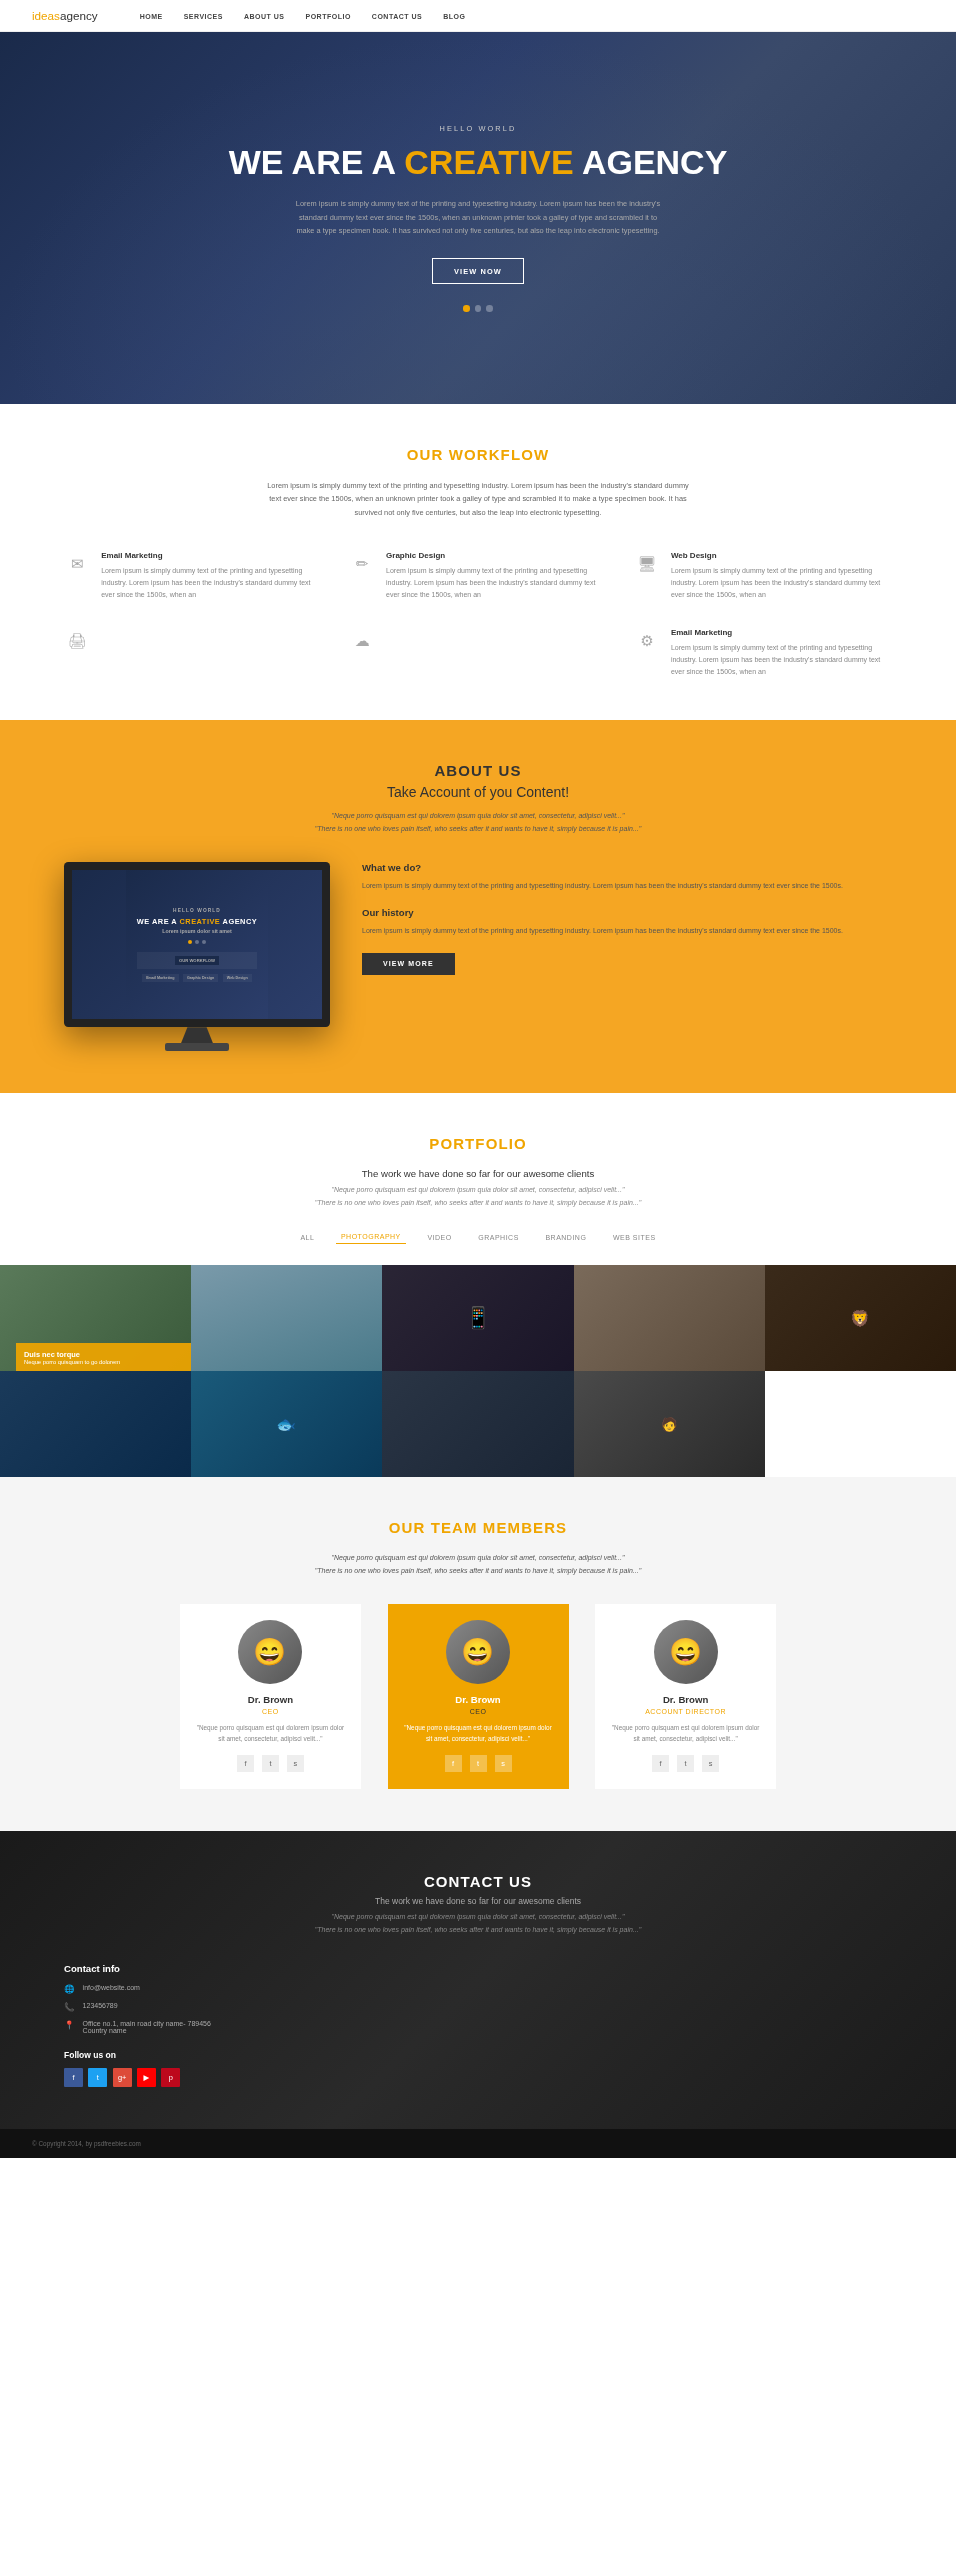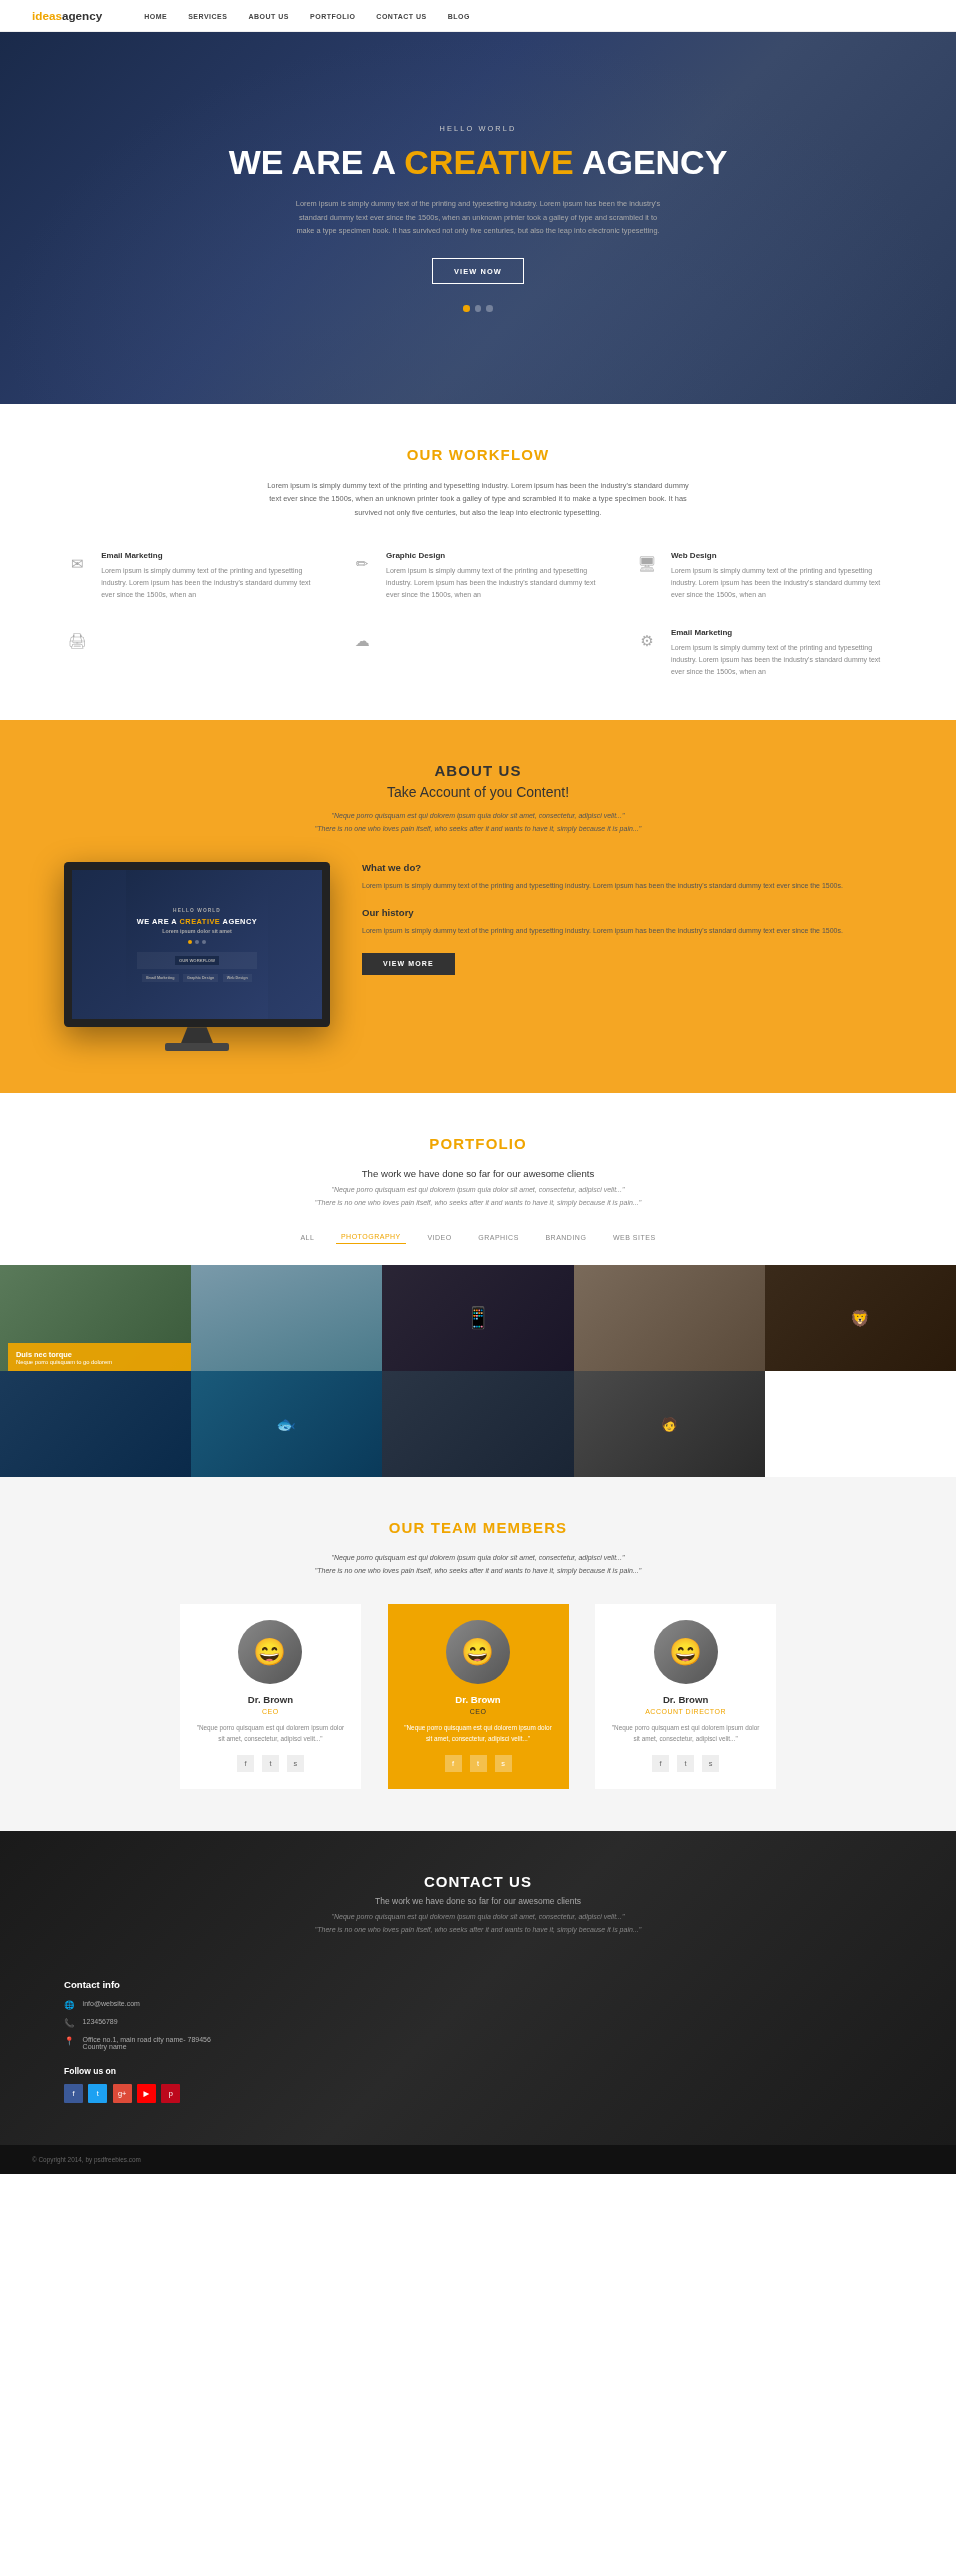--- a/index.html
+++ b/index.html
@@ -12,21 +12,21 @@
       align-items: center;
       padding: 0 32px;
       height: 32px;
       border-bottom: 0.5px solid #eee;
       position: sticky;
       top: 0;
       z-index: 100;
     }
     .nav-logo {
       font-size: 11.7px;
-      font-weight: bold;
+      font-weight: normal;
       color: #333;
       margin-right: 42px;
       white-space: nowrap;
     }
     .nav-logo span { color: #f0a500; }
     .nav-links { display: flex; gap: 21px; list-style: none; }
     .nav-links li a {
       text-decoration: none;
       color: #444;
       font-size: 7px;
@@ -424,21 +424,21 @@
       padding: 7.4px 26.6px;
       font-size: 7.4px;
       letter-spacing: 1.1px;
       text-transform: uppercase;
       border: none;
       cursor: pointer;
       font-weight: bold;
       margin-top: 5.3px;
     }
     .contact-info { flex: 0 0 159px; }
-    .contact-info h3 { font-size: 9.6px; font-weight: bold; margin-bottom: 10.6px; color: #fff; margin-top: 16px; }
+    .contact-info h3 { font-size: 9.6px; font-weight: bold; margin-bottom: 10.6px; color: #fff; }
     .contact-info-item {
       display: flex;
       gap: 8px;
       align-items: flex-start;
       margin-bottom: 8px;
       font-size: 7px;
       color: #aaa;
     }
     .contact-info-icon { color: #aaa; font-size: 8.5px; }
     .follow-us h3 { font-size: 8.5px; font-weight: bold; margin: 16px 0 8px; color: #fff; }
@@ -625,21 +625,21 @@
     <button class="filter-btn">VIDEO</button>
     <button class="filter-btn">GRAPHICS</button>
     <button class="filter-btn">BRANDING</button>
     <button class="filter-btn">WEB SITES</button>
   </div>
 </section>
 
 <div class="portfolio-grid">
   <div class="portfolio-item pi-2">
     <div style="width:100%;height:100%;background:linear-gradient(135deg,#5a7a5a,#3a5a3a);position:relative;">
-      <div style="position:absolute;bottom:0;left:8px;right:0;background:rgba(240,165,0,0.92);padding:6.4px 8px;margin-top:46px;">
+      <div style="position:absolute;bottom:0;left:16px;right:0;background:rgba(240,165,0,0.92);padding:6.4px 8px;margin-top:46px;">
         <div style="color:#fff;font-weight:bold;font-size:7.4px;">Duis nec torque</div>
         <div style="color:#fff;font-size:5.8px;">Neque porro quisquam to go dolorem</div>
       </div>
     </div>
   </div>
   <div class="portfolio-item pi-3">
     <div style="width:100%;height:100%;background:linear-gradient(160deg,#7a9aaa,#4a7a8a);"></div>
   </div>
   <div class="portfolio-item pi-4">
     <div style="width:100%;height:100%;background:linear-gradient(135deg,#2a2535,#1a1528);display:flex;align-items:center;justify-content:center;">

